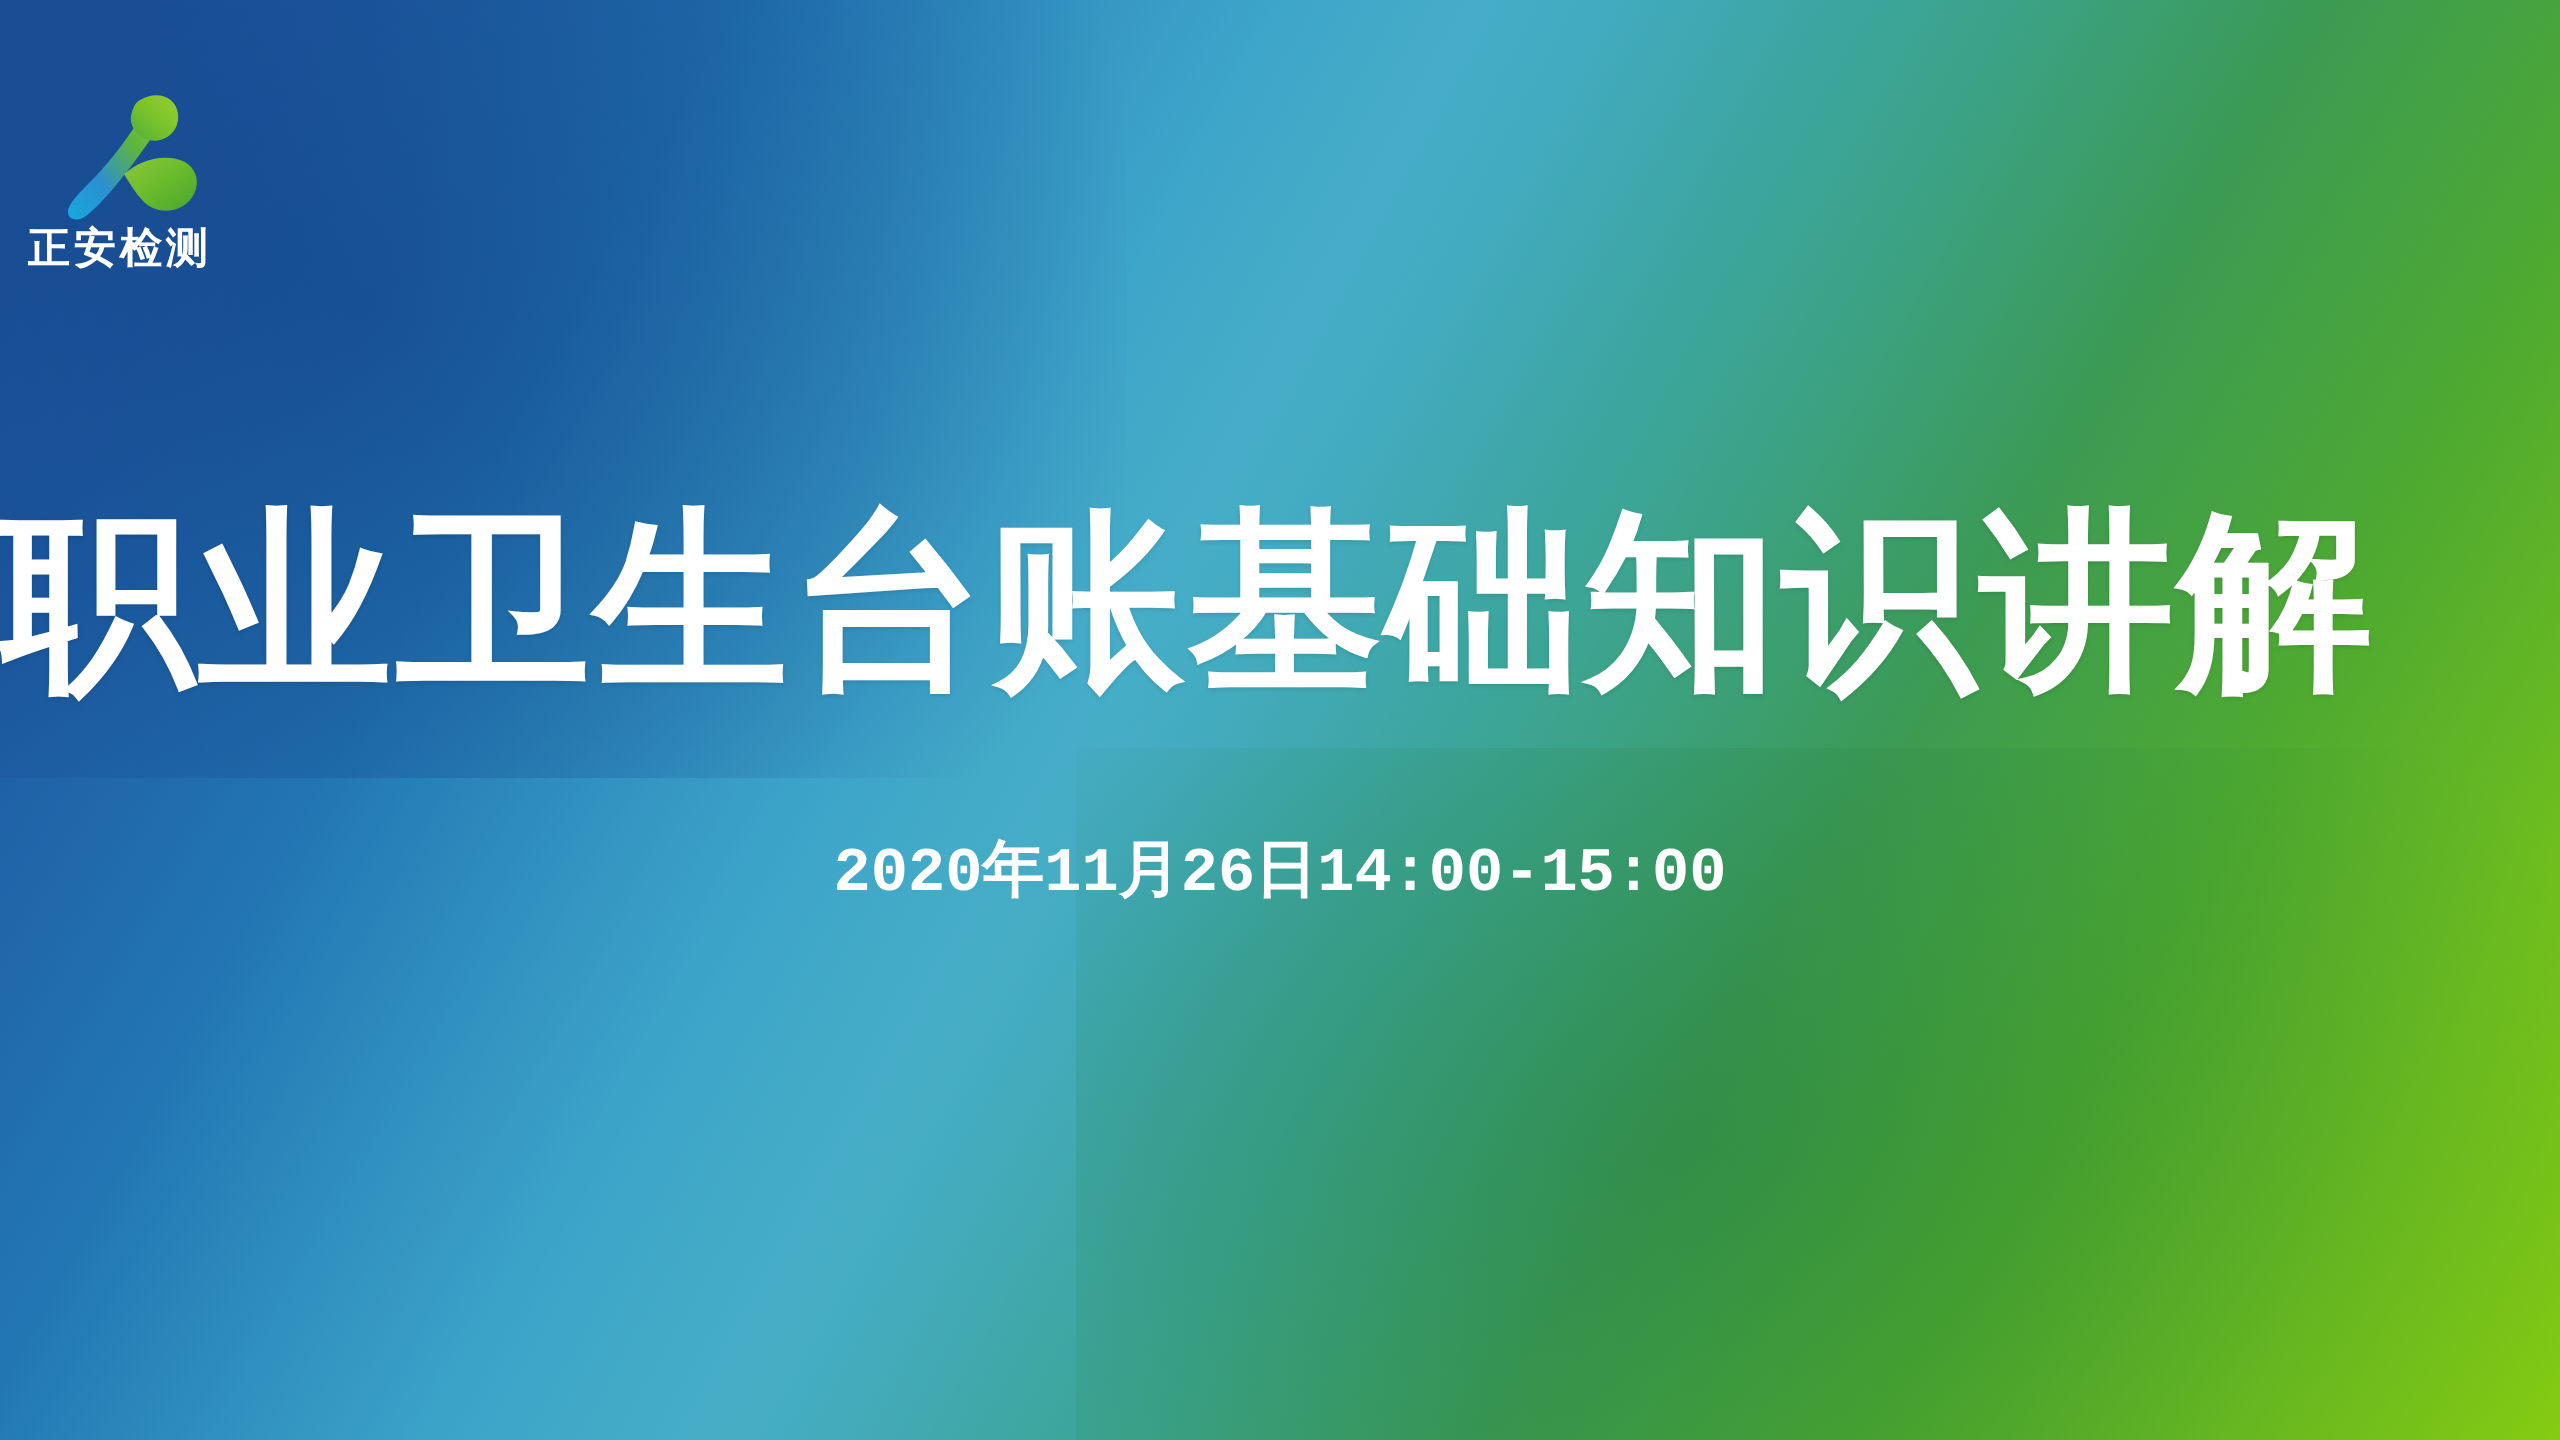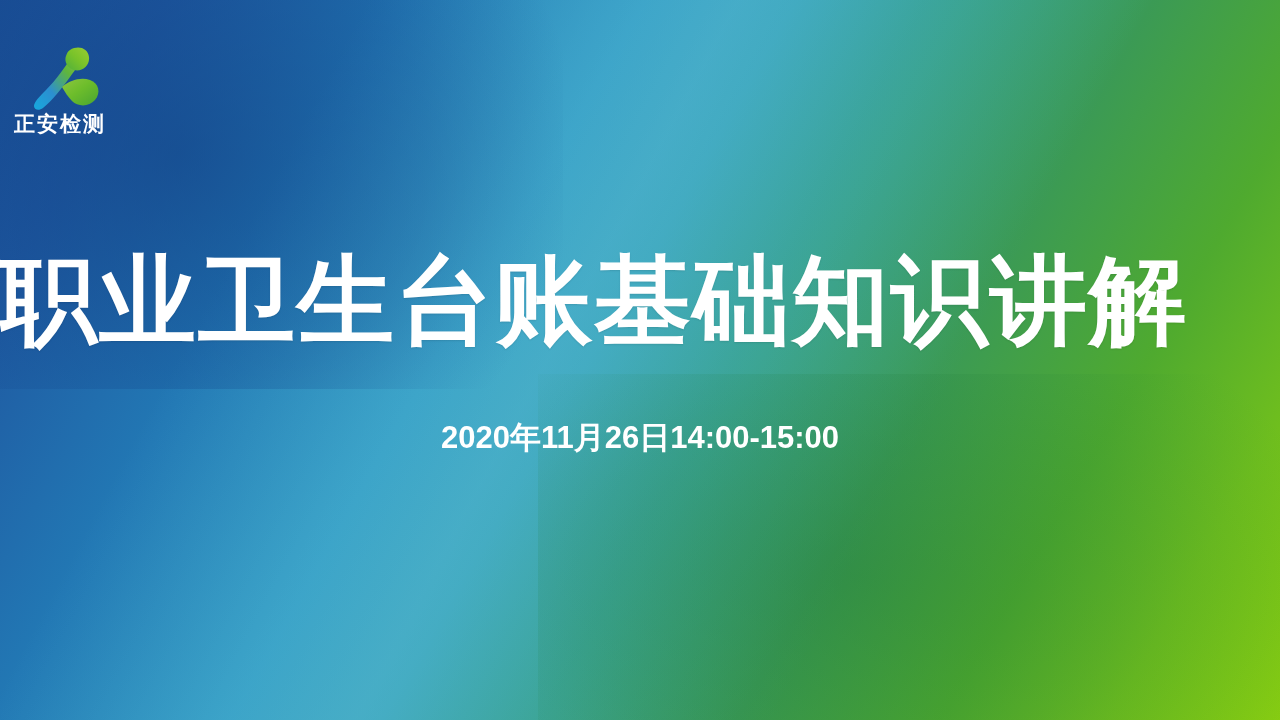--- a/index.html
+++ b/index.html
@@ -119,21 +119,21 @@
   }
 
   
   .subtitle {
     position: absolute;
     left: 0;
     top: 418px;
     width: 1280px;
     text-align: center;
     color: #ffffff;
-    font-family: Liberation Sans, sans-serif;
+    font-family: Liberation Mono, monospace;
     font-weight: bold;
     font-size: 31px;
     line-height: 40px;
     letter-spacing: 0px;
     white-space: nowrap;
   }
 </style>
 </head>
 <body>
 

